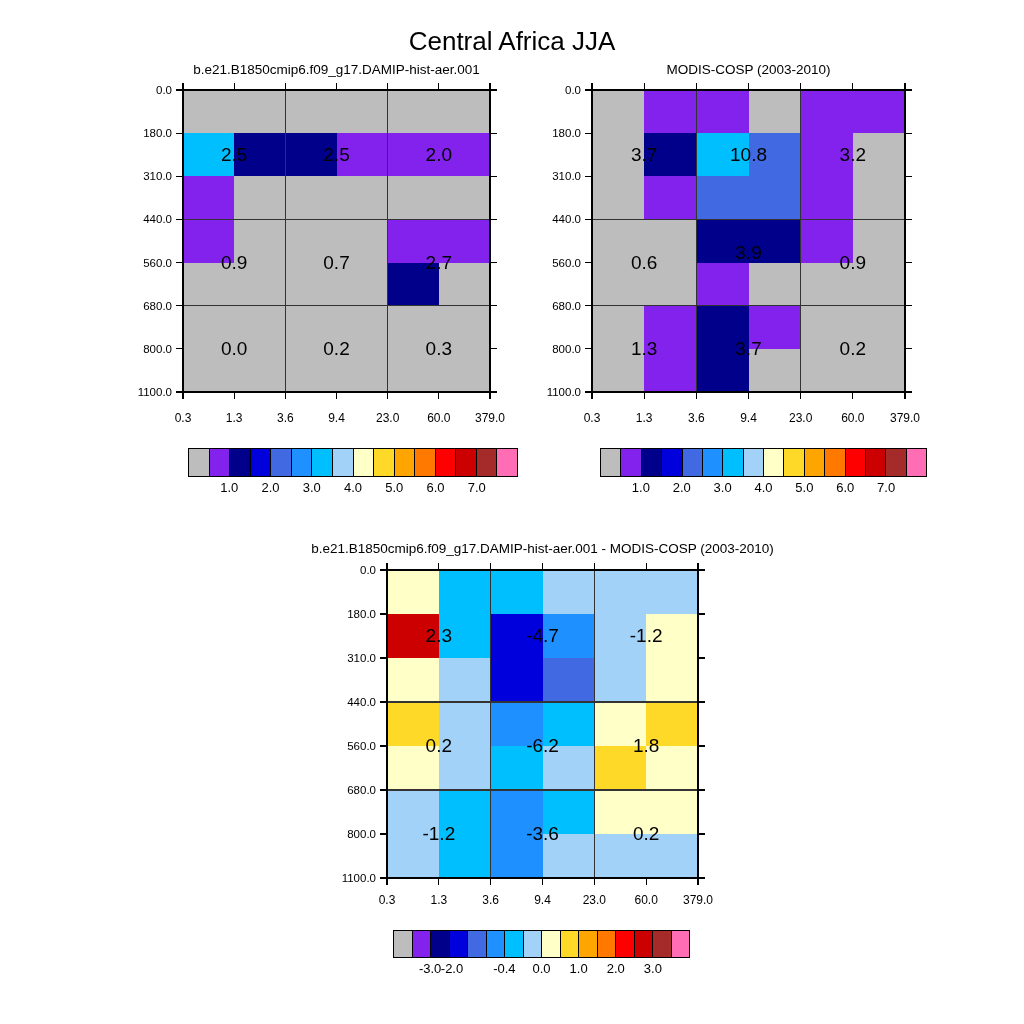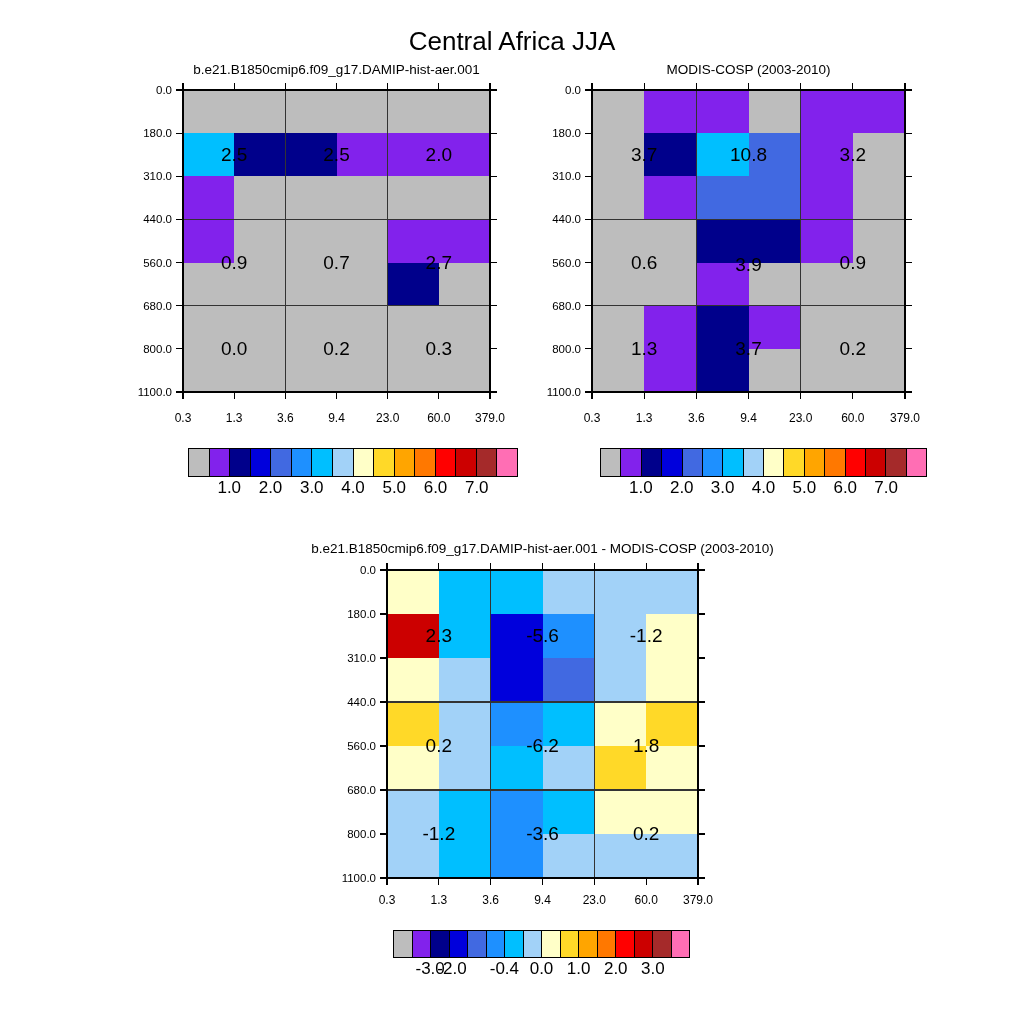--- a/index.html
+++ b/index.html
@@ -17,21 +17,21 @@
   .cell{position:absolute;}
   .plot-frame{position:absolute;border:2px solid #000;box-sizing:border-box;background:transparent;}
   .divider{position:absolute;background:#333;}
   .tick{position:absolute;background:#000;}
   .ylab{position:absolute;width:62px;text-align:right;font-size:11.5px;line-height:14px;}
   .xlab{position:absolute;width:52px;text-align:center;font-size:12px;line-height:14px;}
   .blockval{position:absolute;transform:translate(-50%,-50%);font-size:19px;white-space:nowrap;}
   .cbar{position:absolute;border:1px solid #000;box-sizing:border-box;display:flex;}
   .cbox{height:100%;border-right:1px solid #000;box-sizing:border-box;flex:1 1 auto;}
   .cbox:last-child{border-right:none;}
-  .cblab{position:absolute;width:44px;text-align:center;font-size:17px;line-height:15px;transform:translateX(-50%);}
+  .cblab{position:absolute;width:44px;text-align:center;font-size:13px;line-height:15px;transform:translateX(-50%);}
 </style>
 </head>
 <body>
 
 <div class="figure">
   <div class="main-title">Central Africa JJA</div>
   <div id="panels">
       <div class="panel-title" style="left: 336.5px; top: 62px;">b.e21.B1850cmip6.f09_g17.DAMIP-hist-aer.001</div>
       <div class="cell" style="left: 183px; top: 90px; width: 51.8667px; height: 43.8429px; background: rgb(189, 189, 189);"></div>
       <div class="cell" style="left: 234.167px; top: 90px; width: 51.8667px; height: 43.8429px; background: rgb(189, 189, 189);"></div>
@@ -249,21 +249,21 @@
       <div class="tick" style="left: 585px; top: 348.257px; width: 7px; height: 1.2px;"></div>
       <div class="tick" style="left: 905px; top: 348.257px; width: 7px; height: 1.2px;"></div>
       <div class="ylab" style="left: 519px; top: 341.857px;">800.0</div>
       <div class="tick" style="left: 585px; top: 391.4px; width: 7px; height: 1.2px;"></div>
       <div class="tick" style="left: 905px; top: 391.4px; width: 7px; height: 1.2px;"></div>
       <div class="ylab" style="left: 519px; top: 385px;">1100.0</div>
       <div class="blockval" style="left: 644.167px; top: 154.714px;">3.7</div>
       <div class="blockval" style="left: 748.5px; top: 154.714px;">10.8</div>
       <div class="blockval" style="left: 852.833px; top: 154.714px;">3.2</div>
       <div class="blockval" style="left: 644.167px; top: 262.571px;">0.6</div>
-      <div class="blockval" style="left: 748.5px; top: 265px;">3.9</div>
+      <div class="blockval" style="left: 748.5px; top: 253px;">3.9</div>
       <div class="blockval" style="left: 852.833px; top: 262.571px;">0.9</div>
       <div class="blockval" style="left: 644.167px; top: 348.857px;">1.3</div>
       <div class="blockval" style="left: 748.5px; top: 348.857px;">3.7</div>
       <div class="blockval" style="left: 852.833px; top: 348.857px;">0.2</div>
       <div class="cbar" style="left: 600px; top: 448px; width: 327px; height: 29px;">
         <div class="cbox" style="background: rgb(189, 189, 189);"></div>
         <div class="cbox" style="background: rgb(130, 34, 236);"></div>
         <div class="cbox" style="background: rgb(0, 0, 139);"></div>
         <div class="cbox" style="background: rgb(0, 0, 220);"></div>
         <div class="cbox" style="background: rgb(65, 105, 225);"></div>
@@ -373,21 +373,21 @@
       <div class="tick" style="left: 380px; top: 789.4px; width: 7px; height: 1.2px;"></div>
       <div class="tick" style="left: 698px; top: 789.4px; width: 7px; height: 1.2px;"></div>
       <div class="ylab" style="left: 314px; top: 783px;">680.0</div>
       <div class="tick" style="left: 380px; top: 833.4px; width: 7px; height: 1.2px;"></div>
       <div class="tick" style="left: 698px; top: 833.4px; width: 7px; height: 1.2px;"></div>
       <div class="ylab" style="left: 314px; top: 827px;">800.0</div>
       <div class="tick" style="left: 380px; top: 877.4px; width: 7px; height: 1.2px;"></div>
       <div class="tick" style="left: 698px; top: 877.4px; width: 7px; height: 1.2px;"></div>
       <div class="ylab" style="left: 314px; top: 871px;">1100.0</div>
       <div class="blockval" style="left: 438.833px; top: 636px;">2.3</div>
-      <div class="blockval" style="left: 542.5px; top: 636px;">-5.6</div>
+      <div class="blockval" style="left: 542.5px; top: 636px;">-4.7</div>
       <div class="blockval" style="left: 646.167px; top: 636px;">-1.2</div>
       <div class="blockval" style="left: 438.833px; top: 746px;">0.2</div>
       <div class="blockval" style="left: 542.5px; top: 746px;">-6.2</div>
       <div class="blockval" style="left: 646.167px; top: 746px;">1.8</div>
       <div class="blockval" style="left: 438.833px; top: 834px;">-1.2</div>
       <div class="blockval" style="left: 542.5px; top: 834px;">-3.6</div>
       <div class="blockval" style="left: 646.167px; top: 834px;">0.2</div>
       <div class="cbar" style="left: 393px; top: 930px; width: 297px; height: 28px;">
         <div class="cbox" style="background: rgb(189, 189, 189);"></div>
         <div class="cbox" style="background: rgb(130, 34, 236);"></div>

